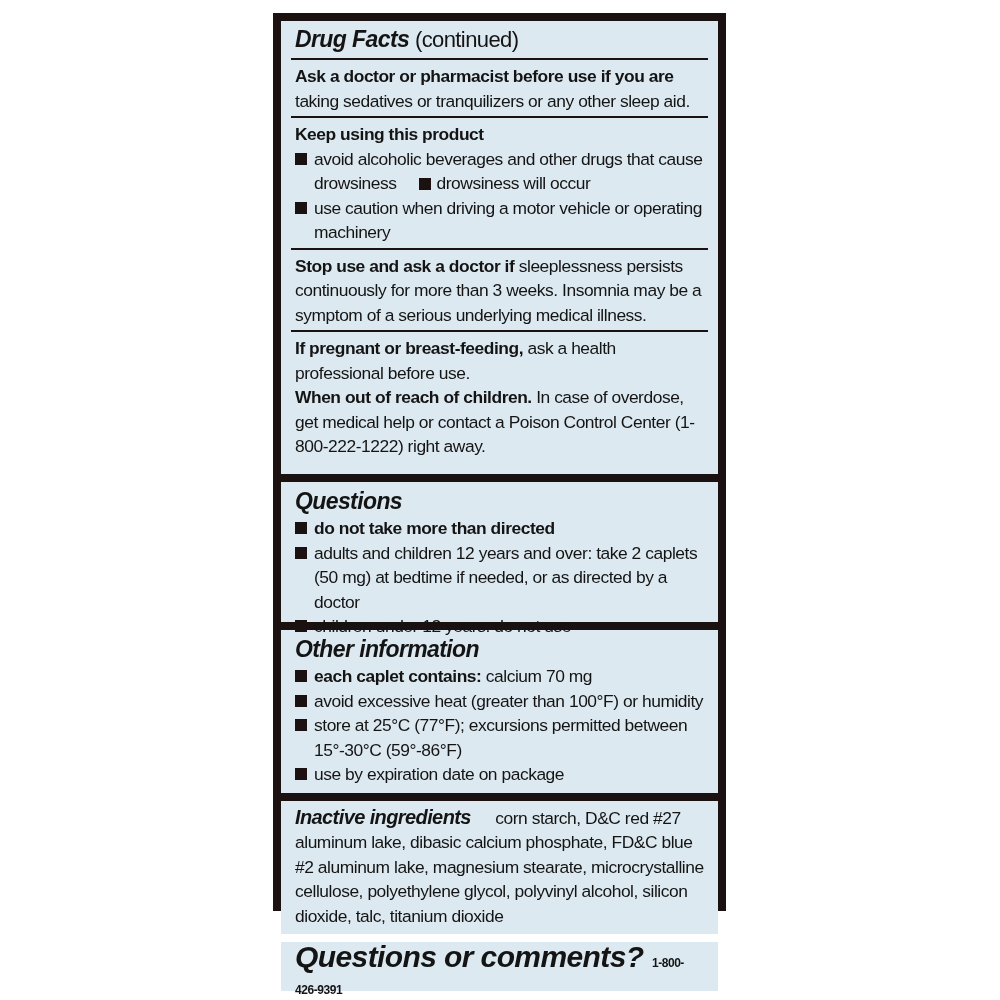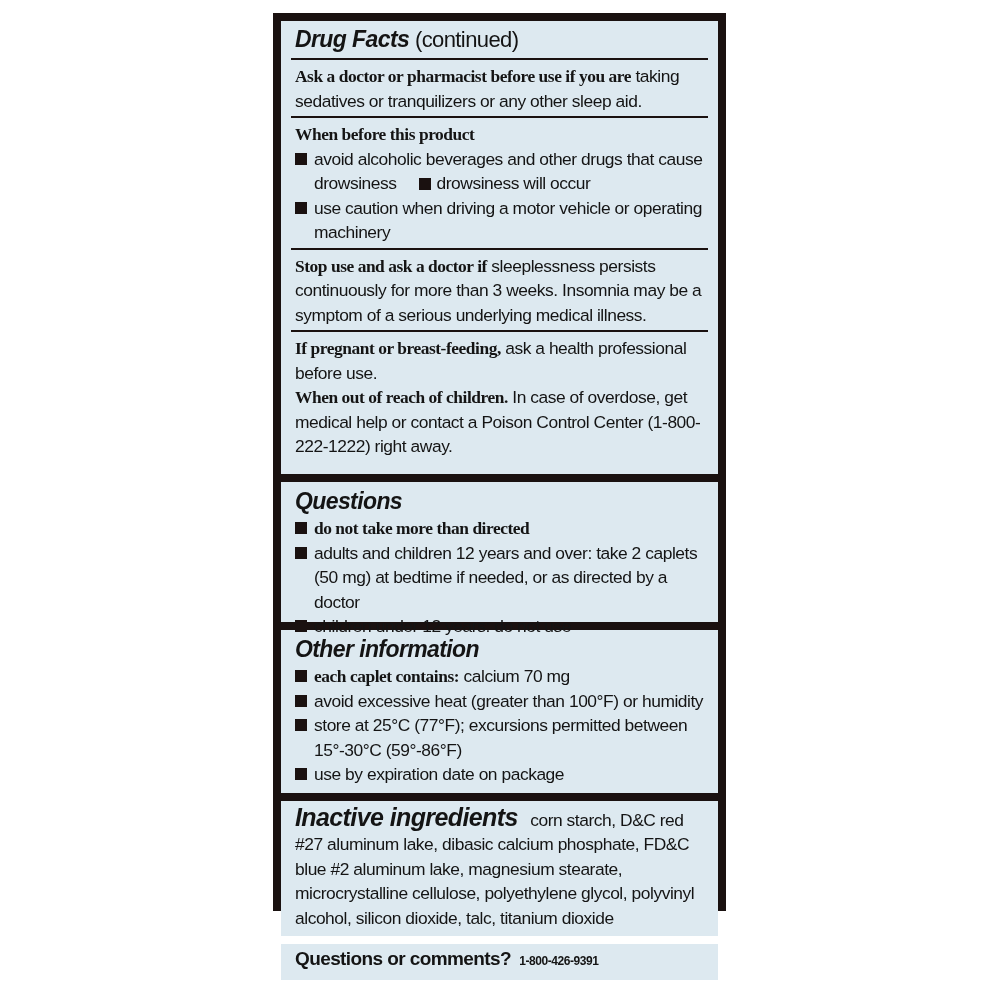--- a/index.html
+++ b/index.html
@@ -16,27 +16,27 @@
     transform-origin: left top;
   }
   .panel-1 { flex: 0 0 auto; height: 444px; padding-top: 3px; }
   .panel-2 { height: 130px; }
   .panel-3 { height: 160px; }
   .panel-4 { height: 135px; }
   .panel-5 { height: 40px; padding-top: 3px; }
   .title { font-weight: bold; font-style: italic; font-size: 23px; line-height: 30px; letter-spacing: -0.6px; }
   .title-normal { font-weight: normal; font-style: normal; font-size: 22px; }
   .rule { border-top: 2.5px solid #1a1110; margin: 3px -4px 4px -4px; }
-  b { font-weight: bold; font-family: Liberation Serif, serif; }
+  b { font-weight: bold; }
   .bullet-line { position: relative; padding-left: 19px; }
   .sq { display: inline-block; width: 12px; height: 12px; background: #1a1110; margin-right: 6px; vertical-align: -1px; }
   .bullet-line > .sq { position: absolute; left: 0; top: 6px; margin: 0; }
   .inline-bullet { margin-left: 22px; }
-  .ingr-title { font-weight: bold; font-style: italic; font-size: 25px; letter-spacing: -0.6px; margin-right: 8px; }
-  .q-title { font-weight: bold; font-size: 19px; letter-spacing: -0.6px; }
+  .ingr-title { font-weight: bold; font-style: italic; font-size: 20px; letter-spacing: -0.6px; margin-right: 20px; }
+  .q-title { font-weight: bold; font-style: italic; font-size: 30px; letter-spacing: -0.6px; }
   .q-phone { font-weight: bold; font-size: 12px; margin-left: 4px; }
 </style>
 </head>
 <body>
 
 <div class="label">
 
   <section class="panel panel-1">
     <div class="title">
       <span>Drug Facts</span>
@@ -44,21 +44,21 @@
     </div>
     <div class="rule"></div>
 
     <div>
       <b>Ask a doctor or pharmacist before use if you are</b>
       <span>taking sedatives or tranquilizers or any other sleep aid.</span>
     </div>
     <div class="rule"></div>
 
     <div>
-      <b>When before this product</b>
+      <b>Keep using this product</b>
       <div class="bullet-line">
         <span class="sq"></span>
         <span>avoid alcoholic beverages and other drugs that cause drowsiness</span><span class="inline-bullet"><span class="sq"></span><span>drowsiness will occur</span></span>
       </div>
       <div class="bullet-line">
         <span class="sq"></span>
         <span>use caution when driving a motor vehicle or operating machinery</span>
       </div>
     </div>
     <div class="rule"></div>

